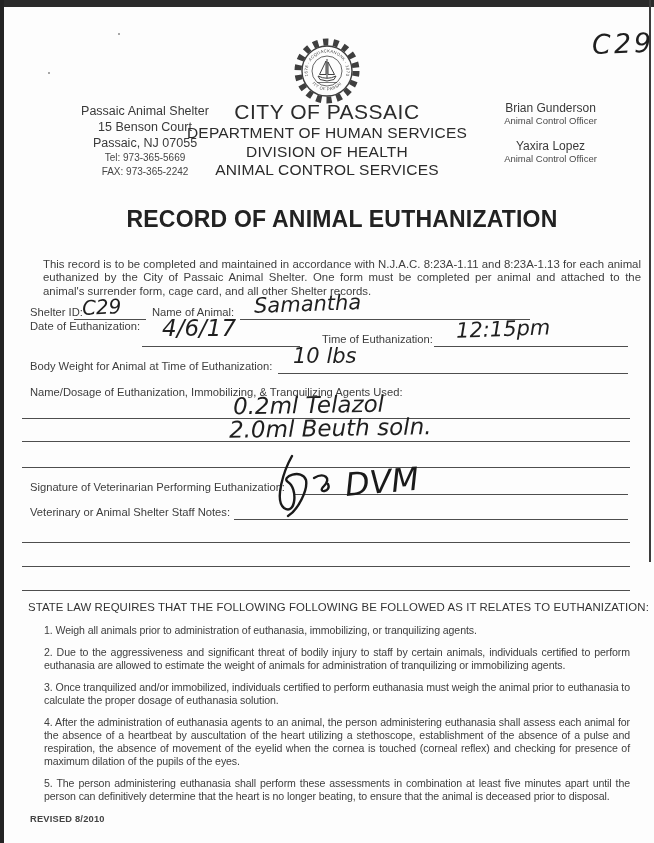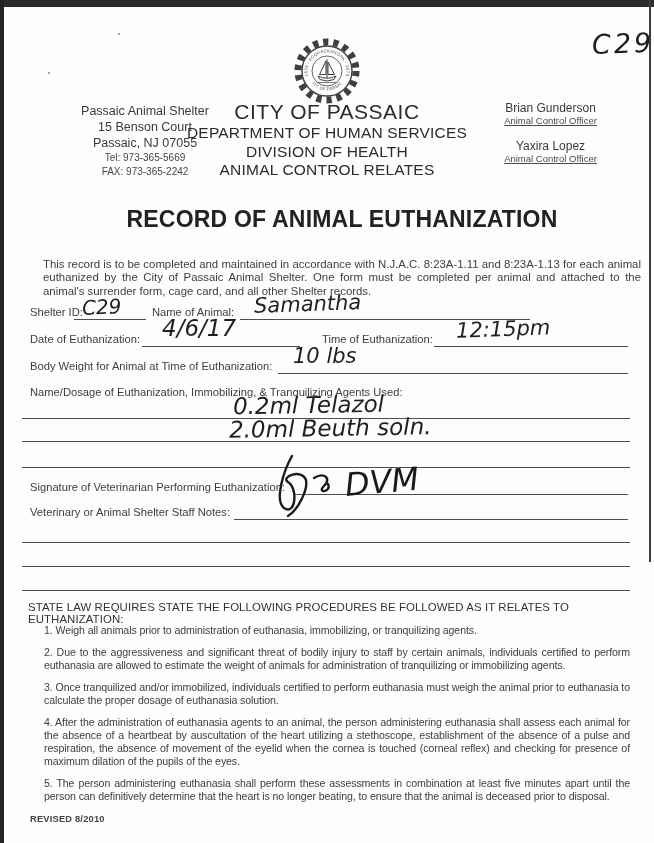--- a/index.html
+++ b/index.html
@@ -17,21 +17,21 @@
   .seal { position:absolute; left:288px; top:31px; }
 
   .hdr-left { position:absolute; left:33px; top:103px; width:224px; text-align:center;
               font-size:12.5px; line-height:16px; color:#3a3a3a; }
   .hdr-left .sm { font-size:10px; line-height:14px; color:#464646; }
   .hdr-center { position:absolute; left:162px; top:99px; width:330px; text-align:center; color:#2b2b2b; }
   .hdr-center .city { font-size:21px; line-height:25px; letter-spacing:0.5px; }
   .hdr-center .dept { font-size:15.5px; line-height:18.5px; letter-spacing:0.2px; }
   .hdr-right { position:absolute; left:468px; top:101px; width:165px; text-align:center; }
   .oname  { font-size:12px;  color:#3a3a3a; line-height:14px; }
-  .otitle { font-size:9.5px; color:#4a4a4a; line-height:12px;text-decoration:underline; }
+  .otitle { font-size:9.5px; color:#4a4a4a; line-height:12px; }
   .officer + .officer { margin-top:12px; }
 
   .doc-title { position:absolute; left:6px; top:206px; width:100%; text-align:center;
                font-size:23px; font-weight:bold; color:#222; letter-spacing:0.2px;padding-left:9px; }
   .intro { position:absolute; left:28px; top:243px; width:598px; margin:15px;
            font-size:11.4px; line-height:13.4px; text-align:justify; color:#3e3e3e; }
 
   .lbl   { position:absolute; font-size:11.2px; color:#3d3d3d; white-space:nowrap;text-align:center; }
   .uline { position:absolute; height:14px; border-bottom:1.4px solid #4e4e4e; }
   .rule  { position:absolute; left:22px; width:608px; height:0; border-top:1.5px solid #4e4e4e; }
@@ -86,21 +86,21 @@
     <div>15 Benson Court</div>
     <div>Passaic, NJ 07055</div>
     <div class="sm">Tel: 973-365-5669</div>
     <div class="sm">FAX: 973-365-2242</div>
   </div>
 
   <div class="hdr-center">
     <div class="city">CITY OF PASSAIC</div>
     <div class="dept">DEPARTMENT OF HUMAN SERVICES</div>
     <div class="dept">DIVISION OF HEALTH</div>
-    <div class="dept">ANIMAL CONTROL RELATES</div>
+    <div class="dept">ANIMAL CONTROL SERVICES</div>
   </div>
 
   <div class="hdr-right">
     <div class="officer">
       <div class="oname">Brian Gunderson</div>
       <div class="otitle">Animal Control Officer</div>
     </div>
     <div class="officer">
       <div class="oname">Yaxira Lopez</div>
       <div class="otitle">Animal Control Officer</div>
@@ -110,21 +110,21 @@
   <div class="doc-title">RECORD OF ANIMAL EUTHANIZATION</div>
   <p class="intro">This record is to be completed and maintained in accordance with N.J.A.C. 8:23A-1.11 and 8:23A-1.13 for each animal euthanized by the City of Passaic Animal Shelter. One form must be completed per animal and attached to the animal's surrender form, cage card, and all other Shelter records.</p>
 
   <span class="lbl" style="left:30px; top:306px;">Shelter ID:</span>
   <div class="uline" style="left:74px; top:305px; width:72px;"></div>
   <span class="hw" style="left:82px; top:295px; font-size:20px; transform:rotate(-3deg);">C29</span>
   <span class="lbl" style="left:152px; top:306px;">Name of Animal:</span>
   <div class="uline" style="left:240px; top:305px; width:290px;"></div>
   <span class="hw" style="left:254px; top:292px; font-size:21px; transform:rotate(-2deg);">Samantha</span>
 
-  <span class="lbl" style="left:30px; top:333px;">Date of Euthanization:</span>
+  <span class="lbl" style="left:30px; top:320px;">Date of Euthanization:</span>
   <div class="uline" style="left:142px; top:332px; width:158px;"></div>
   <span class="hw" style="left:162px; top:315px; font-size:23px;">4/6/17</span>
   <span class="lbl" style="left:322px; top:333px;">Time of Euthanization:</span>
   <div class="uline" style="left:434px; top:332px; width:194px;"></div>
   <span class="hw" style="left:456px; top:317px; font-size:21px; transform:rotate(-2deg);">12:15pm</span>
 
   <span class="lbl" style="left:30px; top:360px;">Body Weight for Animal at Time of Euthanization:</span>
   <div class="uline" style="left:278px; top:359px; width:350px;"></div>
   <span class="hw" style="left:293px; top:344px; font-size:21px;">10 lbs</span>
 
@@ -147,21 +147,21 @@
   </svg>
 
   <span class="lbl" style="left:30px; top:506px;">Veterinary or Animal Shelter Staff Notes:</span>
   <div class="uline" style="left:234px; top:505px; width:394px;"></div>
   <span class="hw" style="left:300px; top:500px; font-size:18px;"></span>
 
   <div class="rule" style="top:542px;"></div>
   <div class="rule" style="top:566px;"></div>
   <div class="rule" style="top:590px;"></div>
 
-  <div class="law-head">STATE LAW REQUIRES STATE THE FOLLOWING PROCEDURES BE FOLLOWED AS IT RELATES TO EUTHANIZATION:</div>
+  <div class="law-head">STATE LAW REQUIRES THAT THE FOLLOWING FOLLOWING BE FOLLOWED AS IT RELATES TO EUTHANIZATION:</div>
   <div class="law-items">
     <p>1. Weigh all animals prior to administration of euthanasia, immobilizing, or tranquilizing agents.</p>
     <p>2. Due to the aggressiveness and significant threat of bodily injury to staff by certain animals, individuals certified to perform euthanasia are allowed to estimate the weight of animals for administration of tranquilizing or immobilizing agents.</p>
     <p>3. Once tranquilized and/or immobilized, individuals certified to perform euthanasia must weigh the animal prior to euthanasia to calculate the proper dosage of euthanasia solution.</p>
     <p>4. After the administration of euthanasia agents to an animal, the person administering euthanasia shall assess each animal for the absence of a heartbeat by auscultation of the heart utilizing a stethoscope, establishment of the absence of a pulse and respiration, the absence of movement of the eyelid when the cornea is touched (corneal reflex) and checking for presence of maximum dilation of the pupils of the eyes.</p>
     <p>5. The person administering euthanasia shall perform these assessments in combination at least five minutes apart until the person can definitively determine that the heart is no longer beating, to ensure that the animal is deceased prior to disposal.</p>
   </div>
 
   <div class="footer">REVISED 8/2010</div>
 

